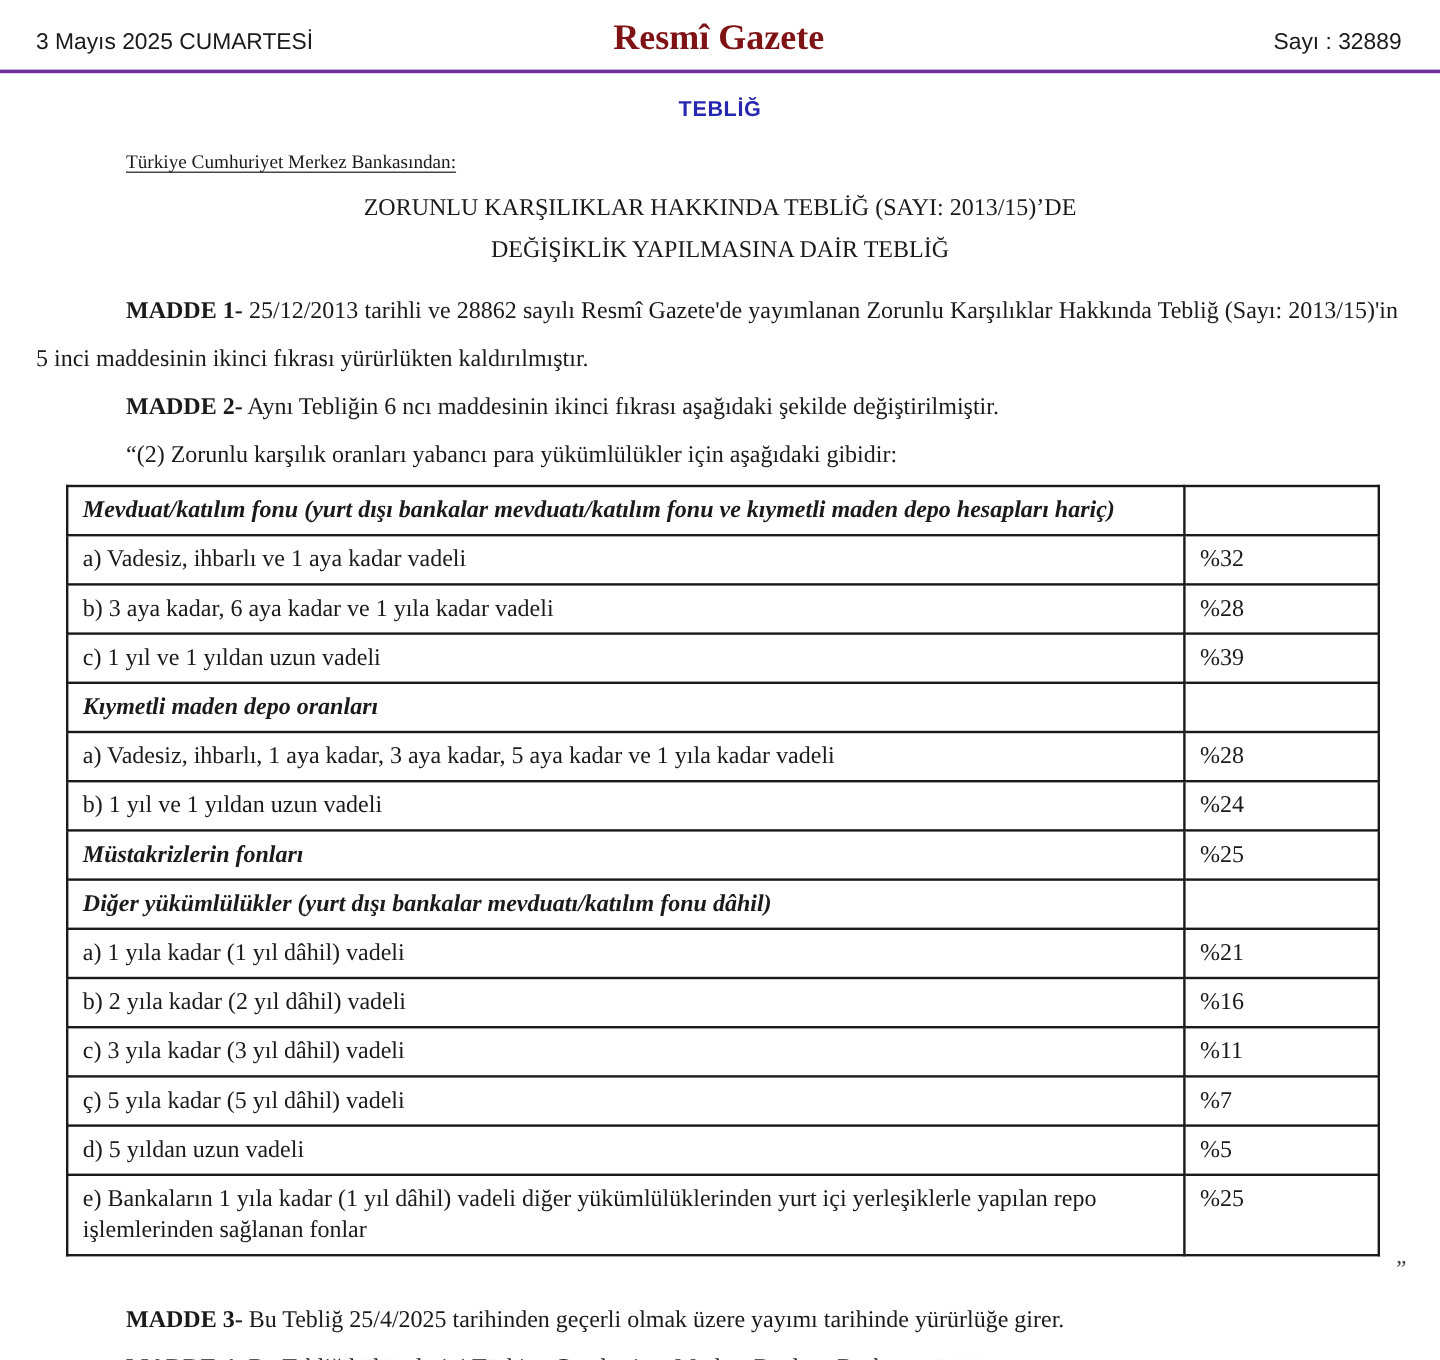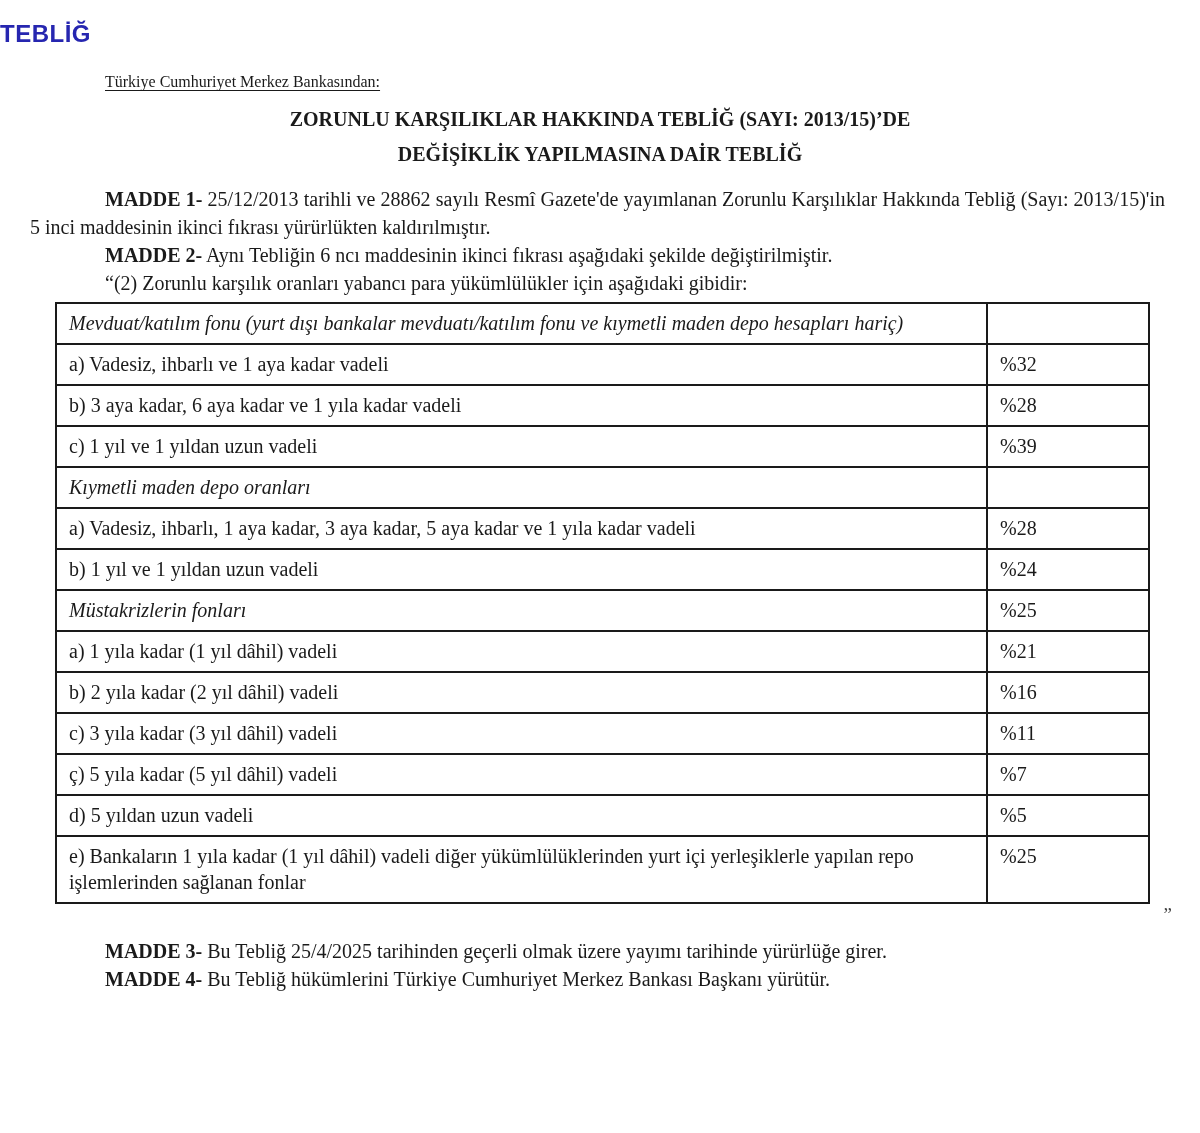--- a/index.html
+++ b/index.html
@@ -17,63 +17,68 @@
     grid-template-columns: 1fr auto 1fr;
     align-items: baseline;
     padding: 15px 32px 9px 30px;
     border-bottom: 3px solid var(--rule-color, #7030A0);
   }
   .masthead-date  { font-family: "Liberation Sans", sans-serif; font-size: 19px; justify-self: start; }
   .masthead-title { font-size: 30px; font-weight: bold; color: var(--gazette-title-color, #7F1214); justify-self: center; }
   .masthead-issue { font-family: "Liberation Sans", sans-serif; font-size: 19px; justify-self: end; }
 
   .section-heading {
-    text-align: left;
+    text-align: center;
     font-family: "Liberation Sans", sans-serif;
-    font-weight: bold; font-size: 24px; letter-spacing: 0.5px;
+    font-weight: bold; font-size: 18px; letter-spacing: 0.5px;
     color: var(--section-heading-color, #2626B0);
     margin-top: 20px;
   }
 
   .issuer {
     margin: 25px 0 0 105px;
     font-size: 16px;
     text-decoration: underline;
     text-underline-offset: 3px;
   }
 
-  .doc-title { text-align: center; font-weight: bold; font-size: 20px; line-height: 35px; margin-top: 11px; }
+  .doc-title { text-align: center; font-weight: normal; font-size: 20px; line-height: 35px; margin-top: 11px; }
 
-  .para { margin: 0 35px 0 30px; font-size: 20px; line-height: 28px; }
+  .para { margin: 0 35px 0 30px; font-size: 20px; line-height: 40px; }
   .para.indent  { text-indent: 75px; }
   .para.justify { text-align: justify; }
   .b { font-weight: bold; }
 
   
   table.reserve { border-collapse: collapse; margin: 5px 0 0 55px; width: 1095px; table-layout: fixed; }
   table.reserve td {
     border: 2px solid #1a1a1a;
     font-size: 20px; line-height: 26px;
     padding: 6px 12px 7px 12px;
     vertical-align: top;
     overflow-wrap: break-word;
   }
   td.label-cell { width: auto; }
   td.value-cell { width: 136px; }
-  tr.hdr td.label-cell { font-weight: normal; font-style: italic; border-radius: 15px; }
+  tr.hdr td.label-cell { font-weight: bold; font-style: italic; border-radius: 15px; }
 
   .closing-quote { text-align: right; margin: 1px 28px 0 0; font-size: 19px; line-height: 20px; color: #444; }
 
   .bottom-articles { margin-top: 12px; }
 </style>
 </head>
 <body>
 
 <div class="page">
 
+  <div class="masthead">
+    <span class="masthead-date">3 Mayıs 2025 CUMARTESİ</span>
+    <span class="masthead-title">Resmî Gazete</span>
+    <span class="masthead-issue">Sayı : 32889</span>
+  </div>
 
   <div class="section-heading">TEBLİĞ</div>
 
   <div class="issuer">Türkiye Cumhuriyet Merkez Bankasından:</div>
 
   <div class="doc-title">
     <div>ZORUNLU KARŞILIKLAR HAKKINDA TEBLİĞ (SAYI: 2013/15)’DE</div>
     <div>DEĞİŞİKLİK YAPILMASINA DAİR TEBLİĞ</div>
   </div>
 
@@ -110,20 +115,24 @@
       <td class="value-cell">%28</td>
     </tr>
         <tr>
       <td class="label-cell">b) 1 yıl ve 1 yıldan uzun vadeli</td>
       <td class="value-cell">%24</td>
     </tr>
         <tr class="hdr">
       <td class="label-cell">Müstakrizlerin fonları</td>
       <td class="value-cell">%25</td>
     </tr>
+        <tr class="hdr">
+      <td class="label-cell">Diğer yükümlülükler (yurt dışı bankalar mevduatı/katılım fonu dâhil)</td>
+      <td class="value-cell"></td>
+    </tr>
         <tr>
       <td class="label-cell">a) 1 yıla kadar (1 yıl dâhil) vadeli</td>
       <td class="value-cell">%21</td>
     </tr>
         <tr>
       <td class="label-cell">b) 2 yıla kadar (2 yıl dâhil) vadeli</td>
       <td class="value-cell">%16</td>
     </tr>
         <tr>
       <td class="label-cell">c) 3 yıla kadar (3 yıl dâhil) vadeli</td>

